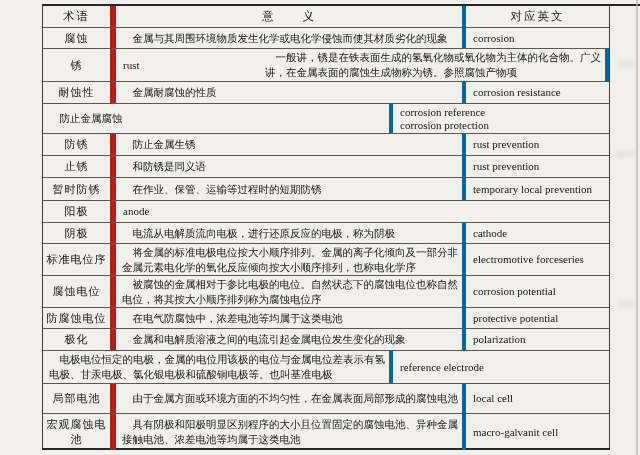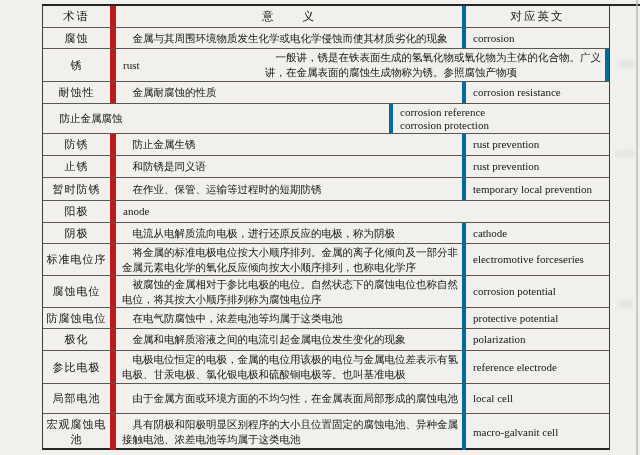--- a/index.html
+++ b/index.html
@@ -246,21 +246,20 @@
       <div class="td c2">
           <div class="meaning">金属和电解质溶液之间的电流引起金属电位发生变化的现象</div>
         </div>
       <div class="td c3">
           <div>polarization</div>
           <div></div>
         </div>
     </div>
 
     <div class="tr" style="height:33px">
-      <div class="td c1">参比电极</div>
       <div class="td c2">
           <div class="meaning">电极电位恒定的电极，金属的电位用该极的电位与金属电位差表示有氢电极、甘汞电极、氯化银电极和硫酸铜电极等。也叫基准电极</div>
         </div>
       <div class="td c3">
           <div>reference electrode</div>
           <div></div>
         </div>
     </div>
 
     <div class="tr" style="height:30px">

